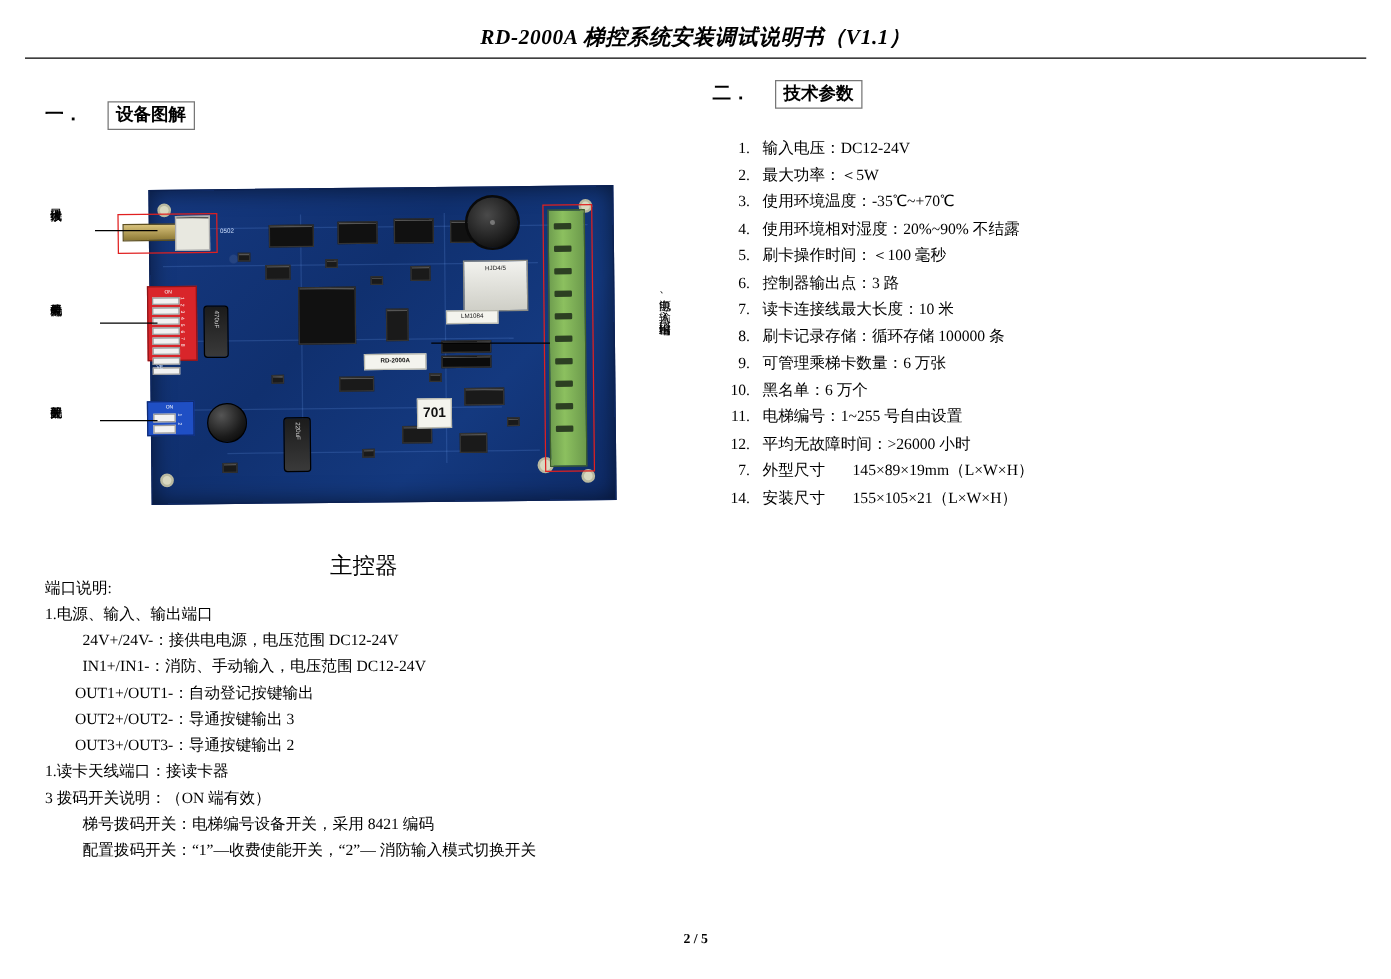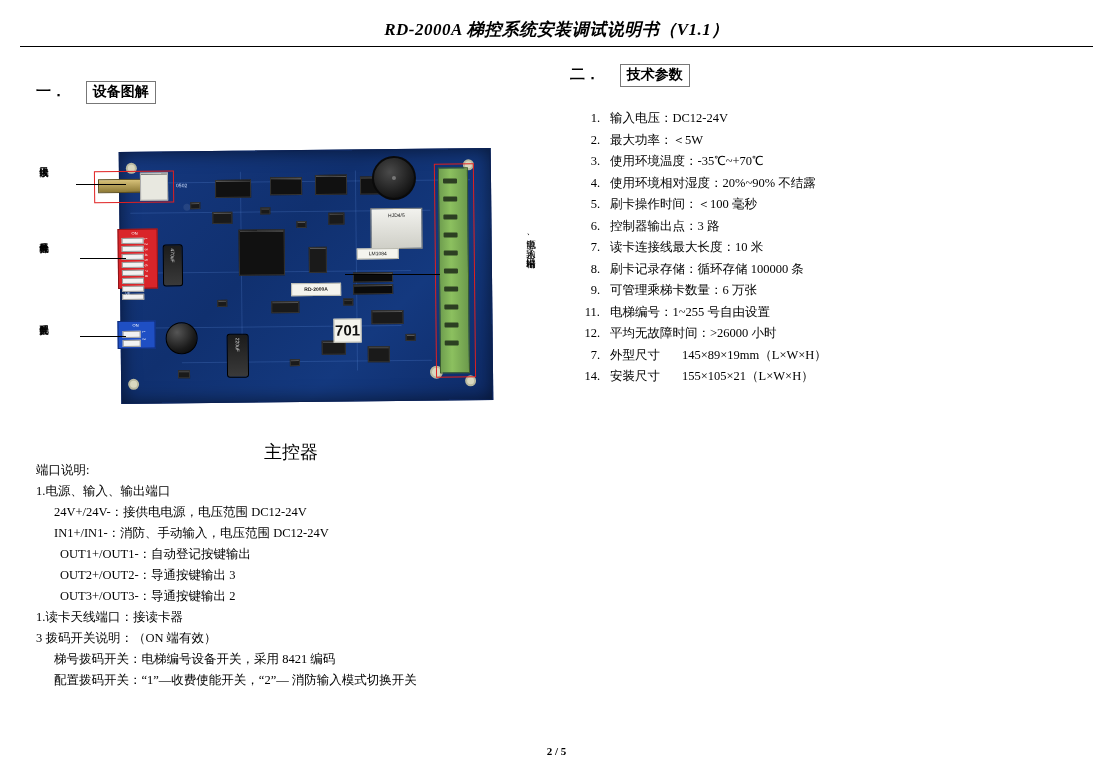--- a/index.html
+++ b/index.html
@@ -251,21 +251,21 @@
   
   .ports {
     position: absolute;
     top: 460px;
     left: 36px;
     width: 520px;
     font-size: 12.5px;
     line-height: 21px;
   }
   .ports .l0 { margin-left: 0; }
-  .ports .l1 { margin-left: 18px; }
+  .ports .l1 { margin-left: 30px; }
   .ports .l2 { margin-left: 24px; }
 
   .footer {
     position: absolute;
     bottom: 26px;
     left: 0;
     width: 1113px;
     text-align: center;
     font-size: 11px;
     font-weight: bold;
@@ -327,20 +327,25 @@
       </div>
     <div class="spec-row">
         <span class="spec-idx">8.</span>
         <span class="spec-label">刷卡记录存储：</span>
         <span class="spec-val">循环存储 100000 条</span>
       </div>
     <div class="spec-row">
         <span class="spec-idx">9.</span>
         <span class="spec-label">可管理乘梯卡数量：</span>
         <span class="spec-val">6 万张</span>
+      </div>
+    <div class="spec-row">
+        <span class="spec-idx">10.</span>
+        <span class="spec-label">黑名单：</span>
+        <span class="spec-val">6 万个</span>
       </div>
     <div class="spec-row">
         <span class="spec-idx">11.</span>
         <span class="spec-label">电梯编号：</span>
         <span class="spec-val">1~255 号自由设置</span>
       </div>
     <div class="spec-row">
         <span class="spec-idx">12.</span>
         <span class="spec-label">平均无故障时间：</span>
         <span class="spec-val">&gt;26000 小时</span>
@@ -427,21 +432,21 @@
       <div class="chip small" style="left:246px;top:196px;width:20px;height:14px;"></div>
 
       <div class="buzzer" style="left:252px;top:6px;width:40px;height:40px;"></div>
 
       <div class="relay" style="left:250px;top:58px;width:50px;height:36px;">
         <span>HJD4/5</span>
       </div>
       <div class="white-label" style="left:236px;top:98px;width:40px;height:9px;line-height:9px;">LM1084</div>
 
       <div class="white-label" style="left:170px;top:132px;width:48px;height:11px;line-height:11px;font-weight:bold;">RD-2000A</div>
-      <div class="white-label" style="left:212px;top:168px;width:26px;height:22px;line-height:22px;font-size:15px;font-weight:bold;">701</div>
+      <div class="white-label" style="left:212px;top:168px;width:26px;height:22px;line-height:22px;font-size:11px;font-weight:bold;">701</div>
 
       <div class="chip small" style="left:232px;top:122px;width:38px;height:8px;background:#0b0b0b;"></div>
       <div class="chip small" style="left:232px;top:134px;width:38px;height:8px;background:#0b0b0b;"></div>
 
       <div class="green-conn" style="left:318px;top:18px;width:28px;height:204px;">
         <div class="slot" style="top:10px;"></div>
         <div class="slot" style="top:28px;"></div>
         <div class="slot" style="top:46px;"></div>
         <div class="slot" style="top:64px;"></div>
         <div class="slot" style="top:82px;"></div>

